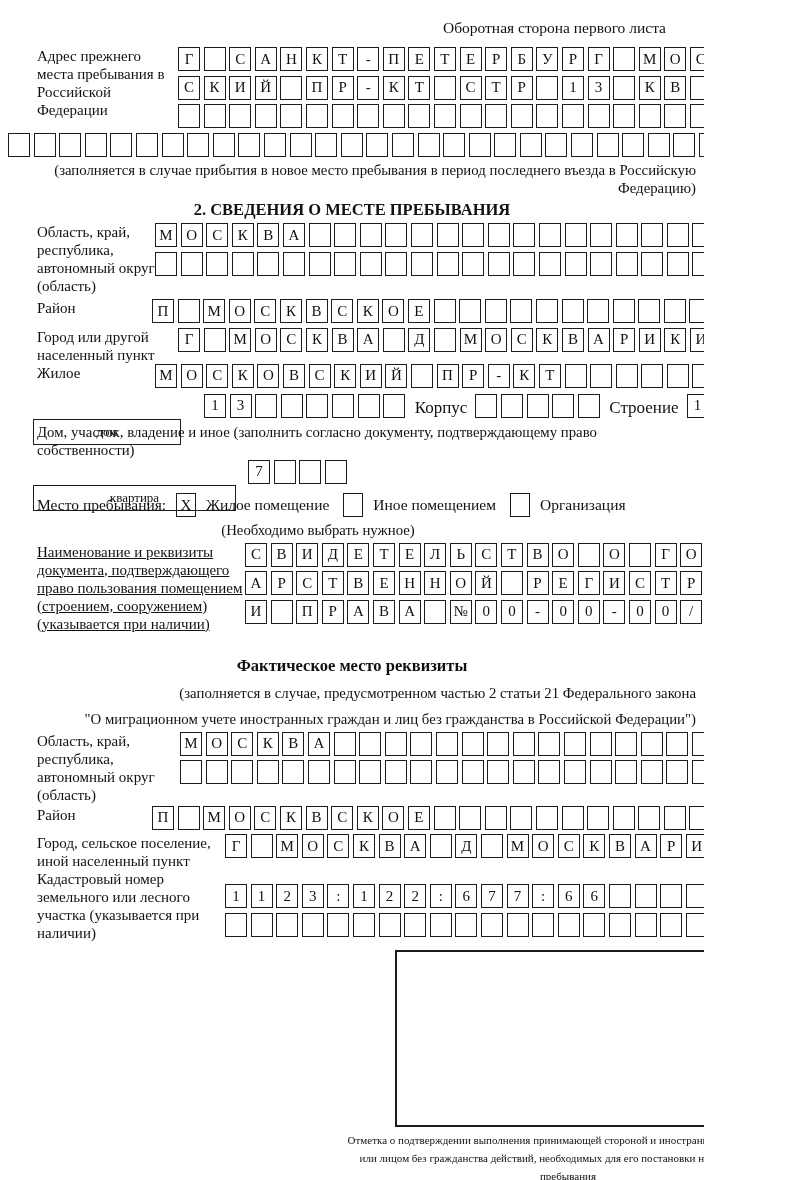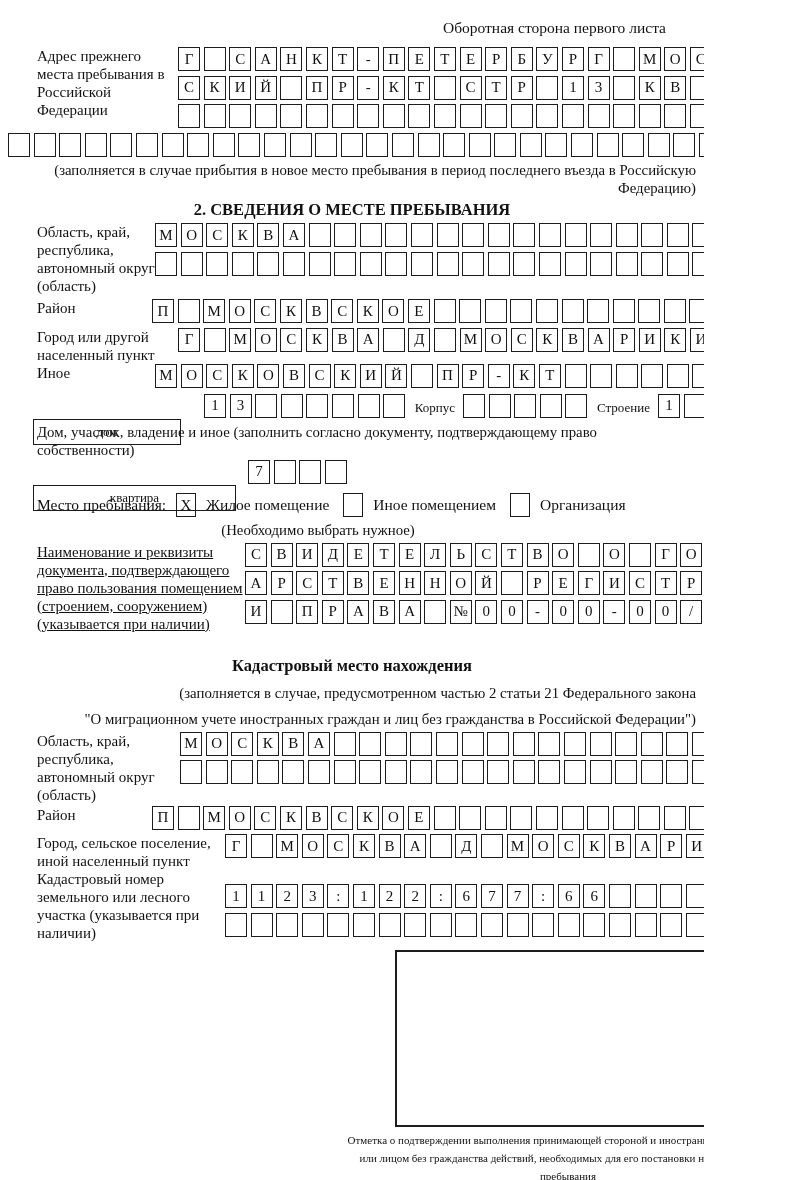--- a/index.html
+++ b/index.html
@@ -36,21 +36,21 @@
   .s2-region { margin-top: 3px; min-height: 76px; }
   .inline-row { display: flex; align-items: center; margin-top: 2px; height: 27px; }
   .widebox {
     flex: 0 0 auto; height: 26px; border: 1.8px solid #1c1c1c;
     display: flex; align-items: center; justify-content: center; font-size: 13px; margin-top: 48px;
   }
   .house-widebox { width: 148px; margin-left: 25px; }
   .apt-widebox { width: 203px; margin-left: 25px; }
   .house-cells { margin-left: 23px; }
   .apt-cells { margin-left: 12px; }
-  .inline-label { font-size: 13px; margin: 0 8px 0 6px; }
+  .inline-label { font-size: 17px; margin: 0 8px 0 6px; }
   .subnote { margin-left: 29px; margin-top: 1px; }
 
   .stay-row { display: flex; align-items: center; margin-top: 4px; height: 27px; }
   .stay-label { padding-left: 29px; width: 168px; font-size: 15.5px; flex: 0 0 auto; }
   .checkbox {
     flex: 0 0 auto; width: 20px; height: 24px; border: 1.8px solid #1c1c1c;
     display: flex; align-items: center; justify-content: center; font-size: 15px;
   }
   .opt-label { font-size: 15.5px; margin: 0 14px 0 10px; }
   .choose-note { width: 620px; text-align: center; margin-top: 2px; }
@@ -312,21 +312,21 @@
         <span class="cell">И</span>
         <span class="cell">К</span>
         <span class="cell">И</span>
         <span class="cell"></span>
         <span class="cell"></span>
         <span class="cell"></span>
       </div>
   </div>
 
   <div class="field">
-    <div class="label w147">Иное</div>
+    <div class="label w147">Жилое</div>
     <div class="boxrow">
         <span class="cell">М</span>
         <span class="cell">О</span>
         <span class="cell">С</span>
         <span class="cell">К</span>
         <span class="cell">О</span>
         <span class="cell">В</span>
         <span class="cell">С</span>
         <span class="cell">К</span>
         <span class="cell">И</span>
@@ -468,21 +468,21 @@
           <span class="cell">0</span>
           <span class="cell">0</span>
           <span class="cell">/</span>
           <span class="cell">0</span>
           <span class="cell">0</span>
           <span class="cell">0</span>
         </div>
     </div>
   </div>
 
-  <div class="sec-title fact-title">Кадастровый место нахождения</div>
+  <div class="sec-title fact-title">Фактическое место реквизиты</div>
   <div class="note center fact-note">(заполняется в случае, предусмотренном частью 2 статьи 21 Федерального закона</div>
   <div class="note center fact-note">"О миграционном учете иностранных граждан и лиц без гражданства в Российской Федерации")</div>
 
   <div class="field fact-region">
     <div class="label w172">Область, край, республика, автономный округ (область)</div>
     <div class="rows">
       <div class="boxrow">
           <span class="cell">М</span>
           <span class="cell">О</span>
           <span class="cell">С</span>

